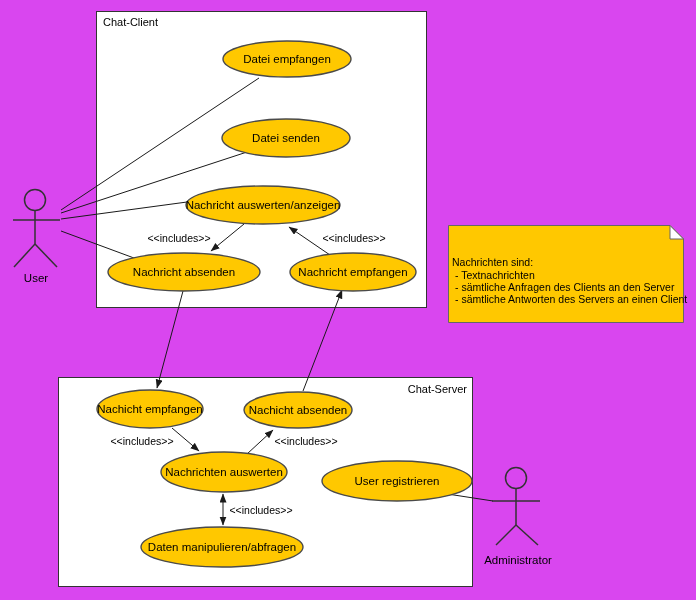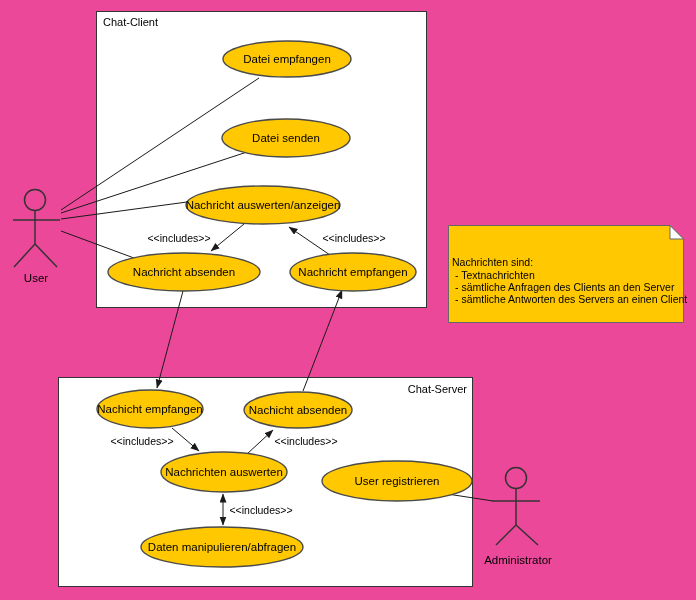--- a/index.html
+++ b/index.html
@@ -1,19 +1,19 @@
 <!DOCTYPE html>
 <html><head>
 <meta charset="utf-8">
 <style>
   html,body{margin:0;padding:0;background:#ffffff;}
   .canvas{
     position:relative;
     width:696px;height:600px;
-    background:#ec4899;
+    background:#d946ef;
     font-family:"Liberation Sans","DejaVu Sans",sans-serif;
     overflow:hidden;
   }
   svg text{fill:#000;}
   .frame-label{font-size:11px;}
   .uc-label{font-size:11.5px;}
   .actor-label{font-size:11.5px;}
   .inc-label{font-size:10.5px;}
   .note-text{font-size:10.5px;}
 </style>

